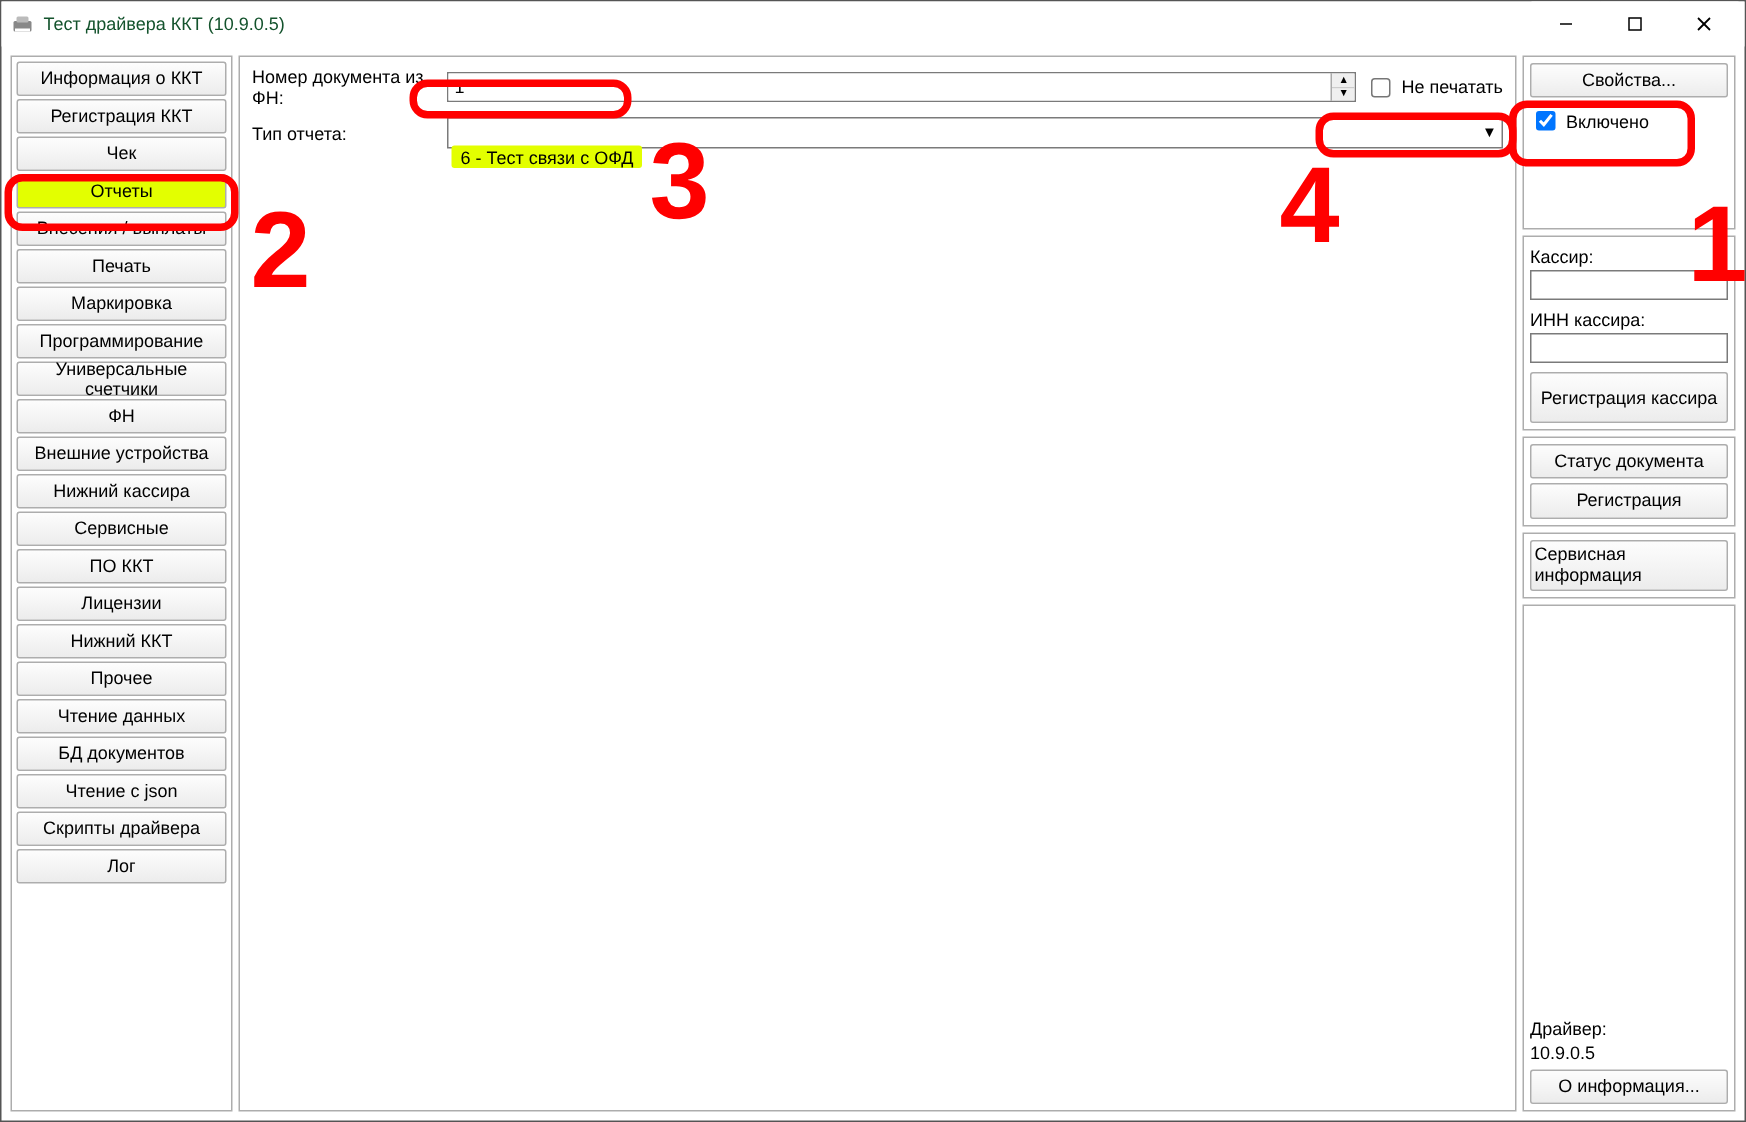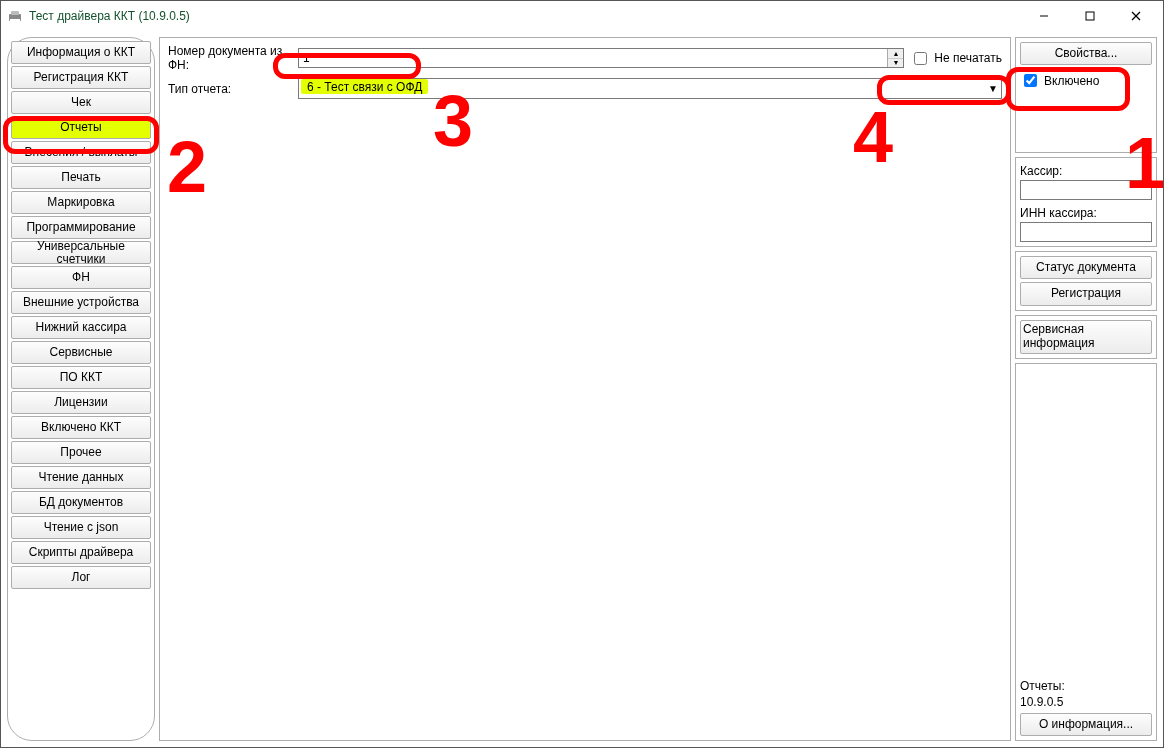--- a/index.html
+++ b/index.html
@@ -25,21 +25,21 @@
   }
 
   
   .body {
     flex: 1; display: flex; padding: 6px; gap: 4px; position: relative;
   }
   .panel { border: 1px solid #adadad; background: #fff; }
 
   
   .sidebar {
-    width: 148px; padding: 3px; display: flex; flex-direction: column; gap: 2px; border-radius: 25px;
+    width: 148px; padding: 3px; display: flex; flex-direction: column; gap: 2px;
   }
   .sbtn {
     height: 23px; background: linear-gradient(#fdfdfd,#ececec);
     border: 1px solid #adadad; border-radius: 2px;
     font-size: 12px; display: flex; align-items: center; justify-content: center;
     cursor: default; position: relative; padding: 0 2px;
     text-align: center; line-height: 1.05;
   }
   .sbtn.active { background: #e3ff00; }
 
@@ -69,21 +69,21 @@
   .chk input { width: 13px; height: 13px; }
 
   .dropdown {
     flex:1; height: 21px; border: 1px solid #7a7a7a; background:#fff;
     display:flex; align-items:center; position: relative;
   }
   .dropdown .arrow {
     margin-left:auto; width: 16px; text-align:center; font-size: 10px;
   }
   .dropdown .hl {
-    position: absolute; left: 2px; top: 0; height: 15px; padding: 0 6px;
+    position: absolute; left: 2px; top: 18px; height: 15px; padding: 0 6px;
     background: #e3ff00; border-radius: 2px; display:flex; align-items:center;
   }
   .genbtn {
     height: 22px; padding: 0 14px; background: linear-gradient(#fdfdfd,#ececec);
     border: 1px solid #adadad; border-radius: 2px; font-size: 12px;
     display:inline-flex; align-items:center; justify-content:center;
   }
   .genrow { display:flex; justify-content:flex-end; margin-top: 4px;}
 
   
@@ -184,21 +184,21 @@
       <div class="sbtn">
           <span>Сервисные</span>
         </div>
       <div class="sbtn">
           <span>ПО ККТ</span>
         </div>
       <div class="sbtn">
           <span>Лицензии</span>
         </div>
       <div class="sbtn">
-          <span>Включено ККТ</span>
+          <span>Нижний ККТ</span>
         </div>
       <div class="sbtn">
           <span>Прочее</span>
         </div>
       <div class="sbtn">
           <span>Чтение данных</span>
         </div>
       <div class="sbtn">
           <span>БД документов</span>
         </div>
@@ -249,40 +249,43 @@
           <input type="checkbox" checked="" style="">
           <span>Включено</span>
         </label>
       </div>
 
       <div class="rbox">
         <div class="rlabel">Кассир:</div>
         <div class="rinput"></div>
         <div class="rlabel" style="margin-top:6px;">ИНН кассира:</div>
         <div class="rinput"></div>
+        <div class="rbtn" style="margin-top:6px; height:34px;">
+          <span>Регистрация кассира</span>
+        </div>
       </div>
 
       <div class="rbox" style="display:flex; flex-direction:column; gap:3px;">
         <div class="rbtn">
             <span>Статус документа</span>
           </div>
         <div class="rbtn">
             <span>Регистрация</span>
           </div>
       </div>
 
       <div class="rbox">
         <div class="rbtn" style="height:34px;">
             <span>Сервисная информация</span>
           </div>
       </div>
 
       <div class="rbox flex1" style="display:flex; flex-direction:column;">
         <div style="flex:1;"></div>
-        <div class="rlabel">Отчеты:</div>
+        <div class="rlabel">Драйвер:</div>
         <div class="rlabel">10.9.0.5</div>
         <div class="rbtn" style="margin-top:4px;">
             <span>О информация...</span>
           </div>
       </div>
 
     </div>
 
     <div class="anno" style="left:2px; top:85px; width:156px; height:38px;"></div>
     <div class="anno" style="left:272px; top:22px; width:148px; height:26px;"></div>

